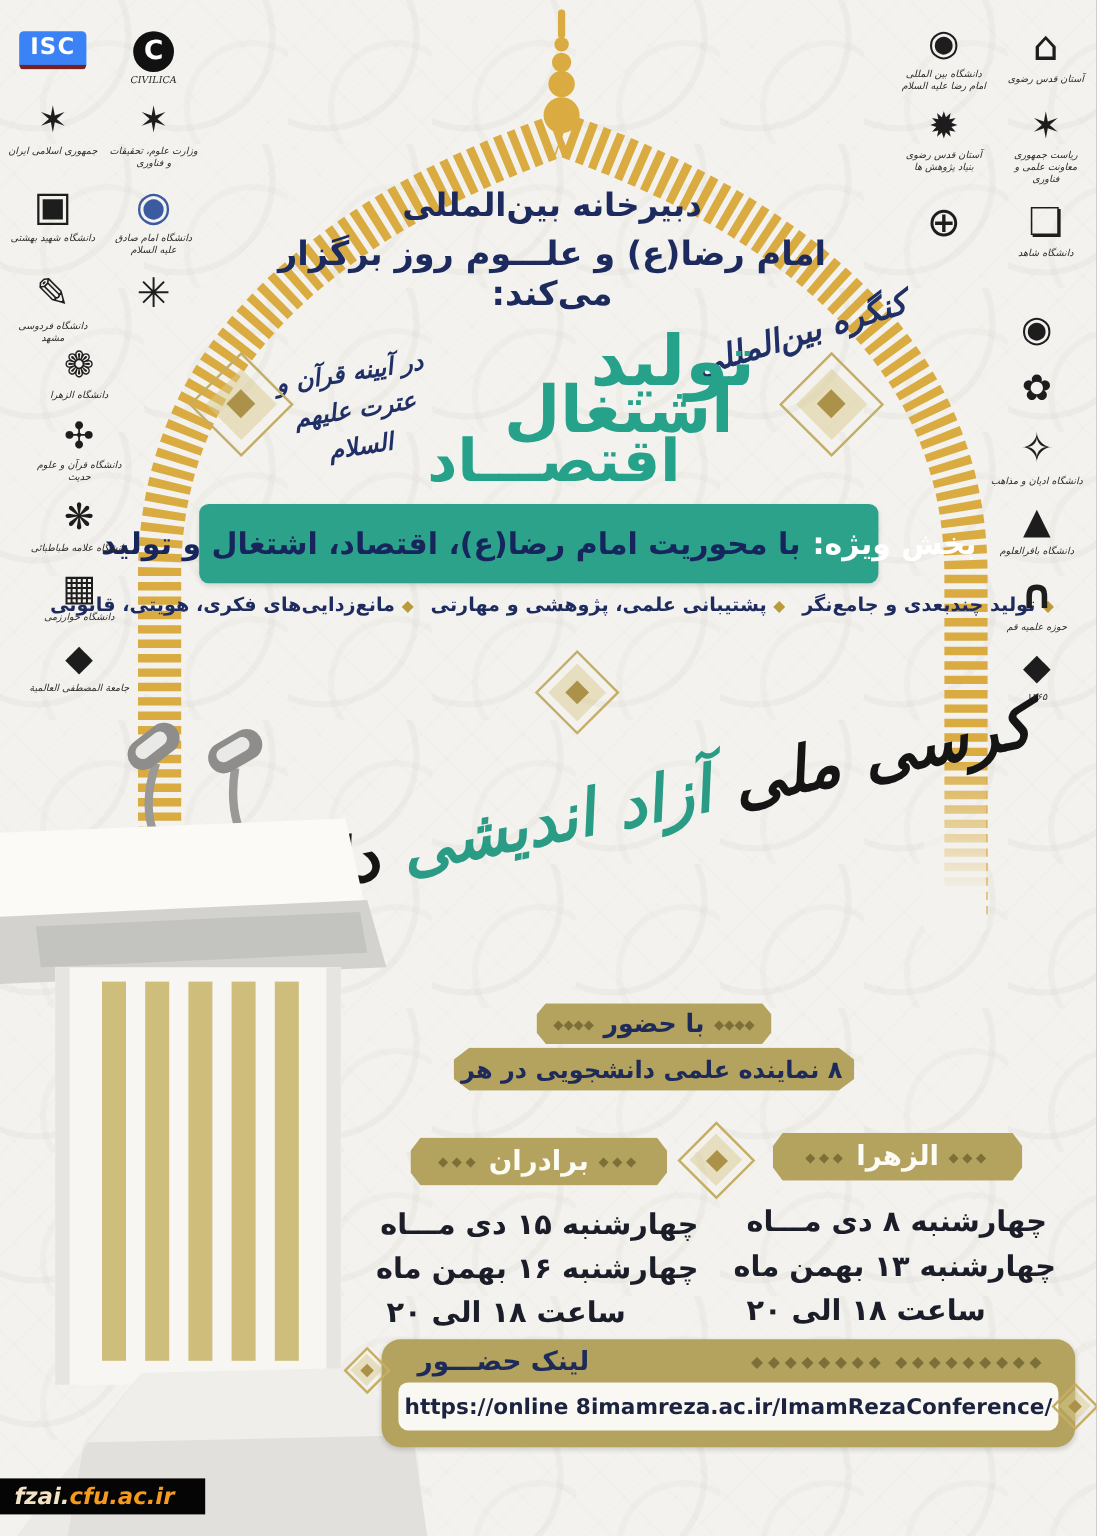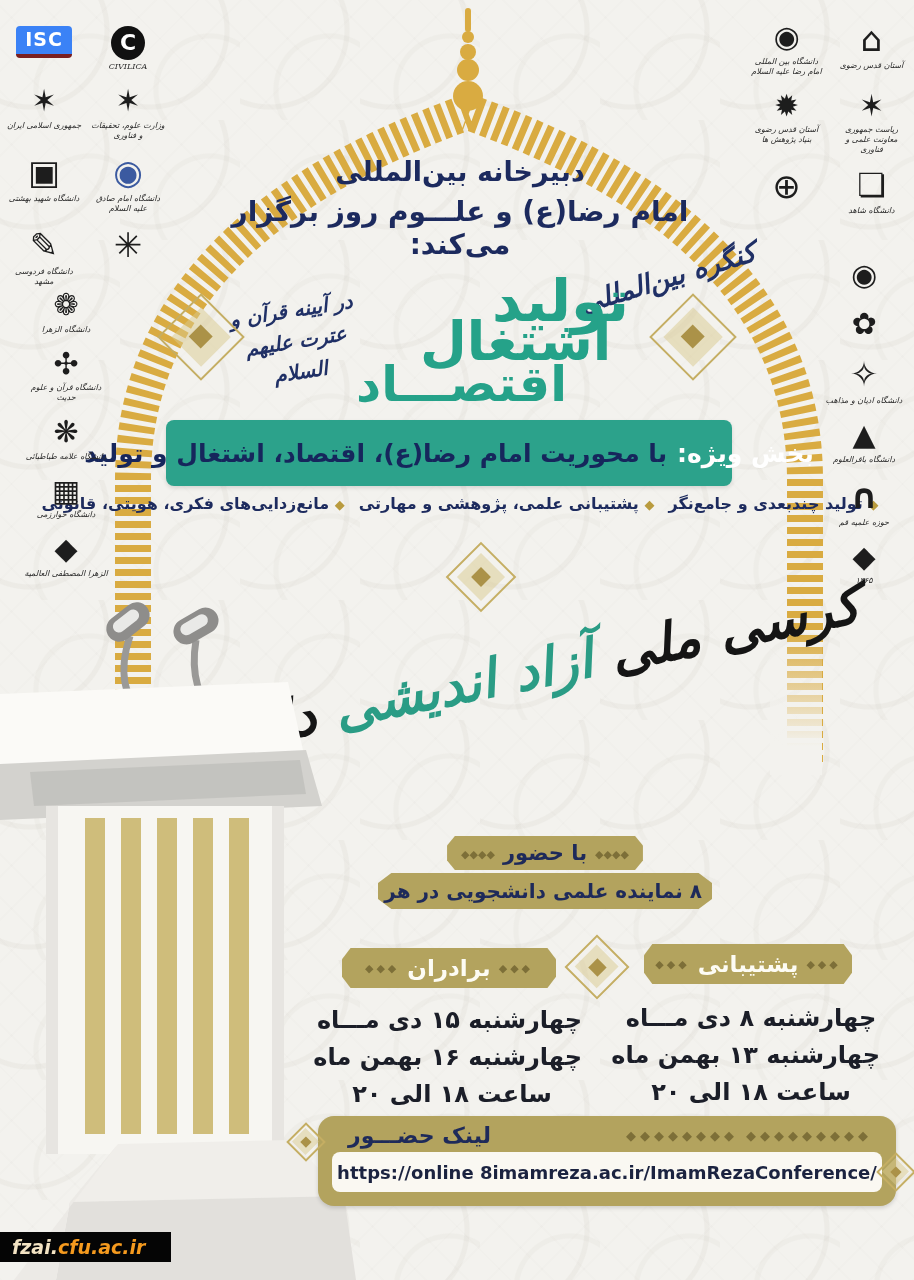--- a/index.html
+++ b/index.html
@@ -77,21 +77,21 @@
   #attend { position:absolute; left:378px; top:836px; width:334px; z-index:5; text-align:center; }
   #attend .row1 { display:inline-block; padding:5px 14px; font-size:21px; }
   #attend .row1 .ttl { margin:0 8px; }
   #attend .row2 { margin-top:3px; padding:6px 10px; font-size:20px; white-space:nowrap; }
 
   .sess-head { position:absolute; z-index:5; height:40px; display:flex; align-items:center;
     justify-content:center; gap:8px; white-space:nowrap; }
   .sess-head .ttl { color:#fdfcf4; font-size:23px; }
   #head-bro { left:342px; top:948px; width:214px; }
   #head-sis { left:644px; top:944px; width:208px; }
-  .sess-lines { position:absolute; z-index:5; text-align:center; color:#1b1e28;
+  .sess-lines { position:absolute; z-index:5; text-align:left; color:#1b1e28;
     font-size:24px; font-weight:bold; line-height:37px; white-space:nowrap; }
   #lines-bro { left:322px; top:1002px; width:260px; }
   #lines-sis { left:622px; top:1000px; width:258px; }
 
   
   #linkbar { position:absolute; left:318px; top:1116px; width:578px; height:90px; z-index:5;
     background:#b3a35e; border-radius:16px; box-shadow:0 2px 4px rgba(0,0,0,.15); }
   #linkbar .row1 { display:flex; align-items:center; justify-content:space-between;
     padding:7px 24px 2px 30px; }
   #linkbar .row1 .ttl { color:#1e2a5a; font-weight:bold; font-size:22px; }
@@ -244,21 +244,21 @@
     <div class="row2 khaki">۸ نماینده علمی دانشجویی در هر نشست</div>
   </div>
 
   <div id="head-bro" class="sess-head khaki">
     <span class="chain">◆◆◆</span>
     <span class="ttl">برادران</span>
     <span class="chain">◆◆◆</span>
   </div>
   <div id="head-sis" class="sess-head khaki">
     <span class="chain">◆◆◆</span>
-    <span class="ttl">پشتیبانی</span>
+    <span class="ttl">الزهرا</span>
     <span class="chain">◆◆◆</span>
   </div>
   <div class="orn" style="left:574px;top:944px;width:46px;height:46px">
       <i class="s1"></i>
       <i class="s2"></i>
       <i class="s3"></i>
     </div>
 
   <div id="lines-bro" class="sess-lines">
 
@@ -350,21 +350,21 @@
         <span class="logo-caption">دانشگاه علامه طباطبائی</span>
       </div>
 
       <div class="logo">
         <span class="logo-glyph">▦</span>
         <span class="logo-caption">دانشگاه خوارزمی</span>
       </div>
 
       <div class="logo">
         <span class="logo-glyph">◆</span>
-        <span class="logo-caption">الزهرا المصطفی العالمیة</span>
+        <span class="logo-caption">جامعة المصطفی العالمیة</span>
       </div>
     </div>
   <div id="logos-right-grid" class="logo-grid">
 
       <div class="logo">
         <span class="logo-glyph">◉</span>
         <span class="logo-caption">دانشگاه بین المللی امام رضا علیه السلام</span>
       </div>
 
       <div class="logo">

